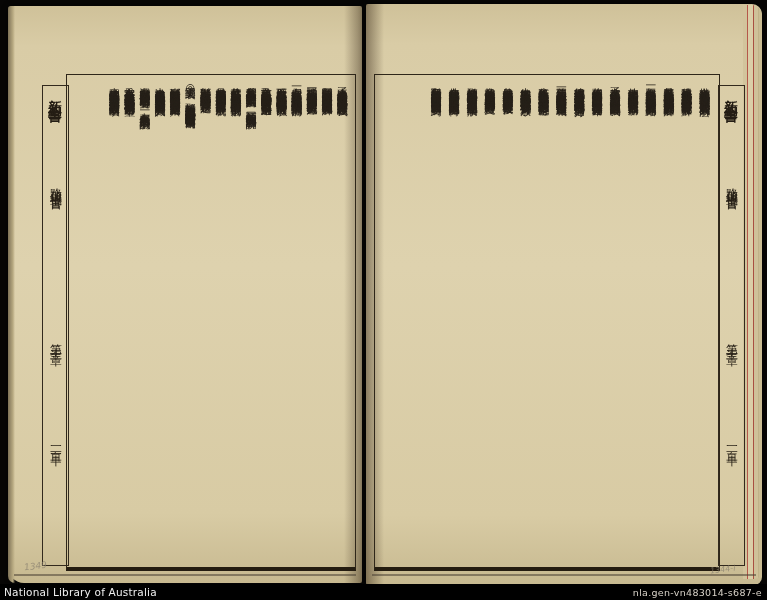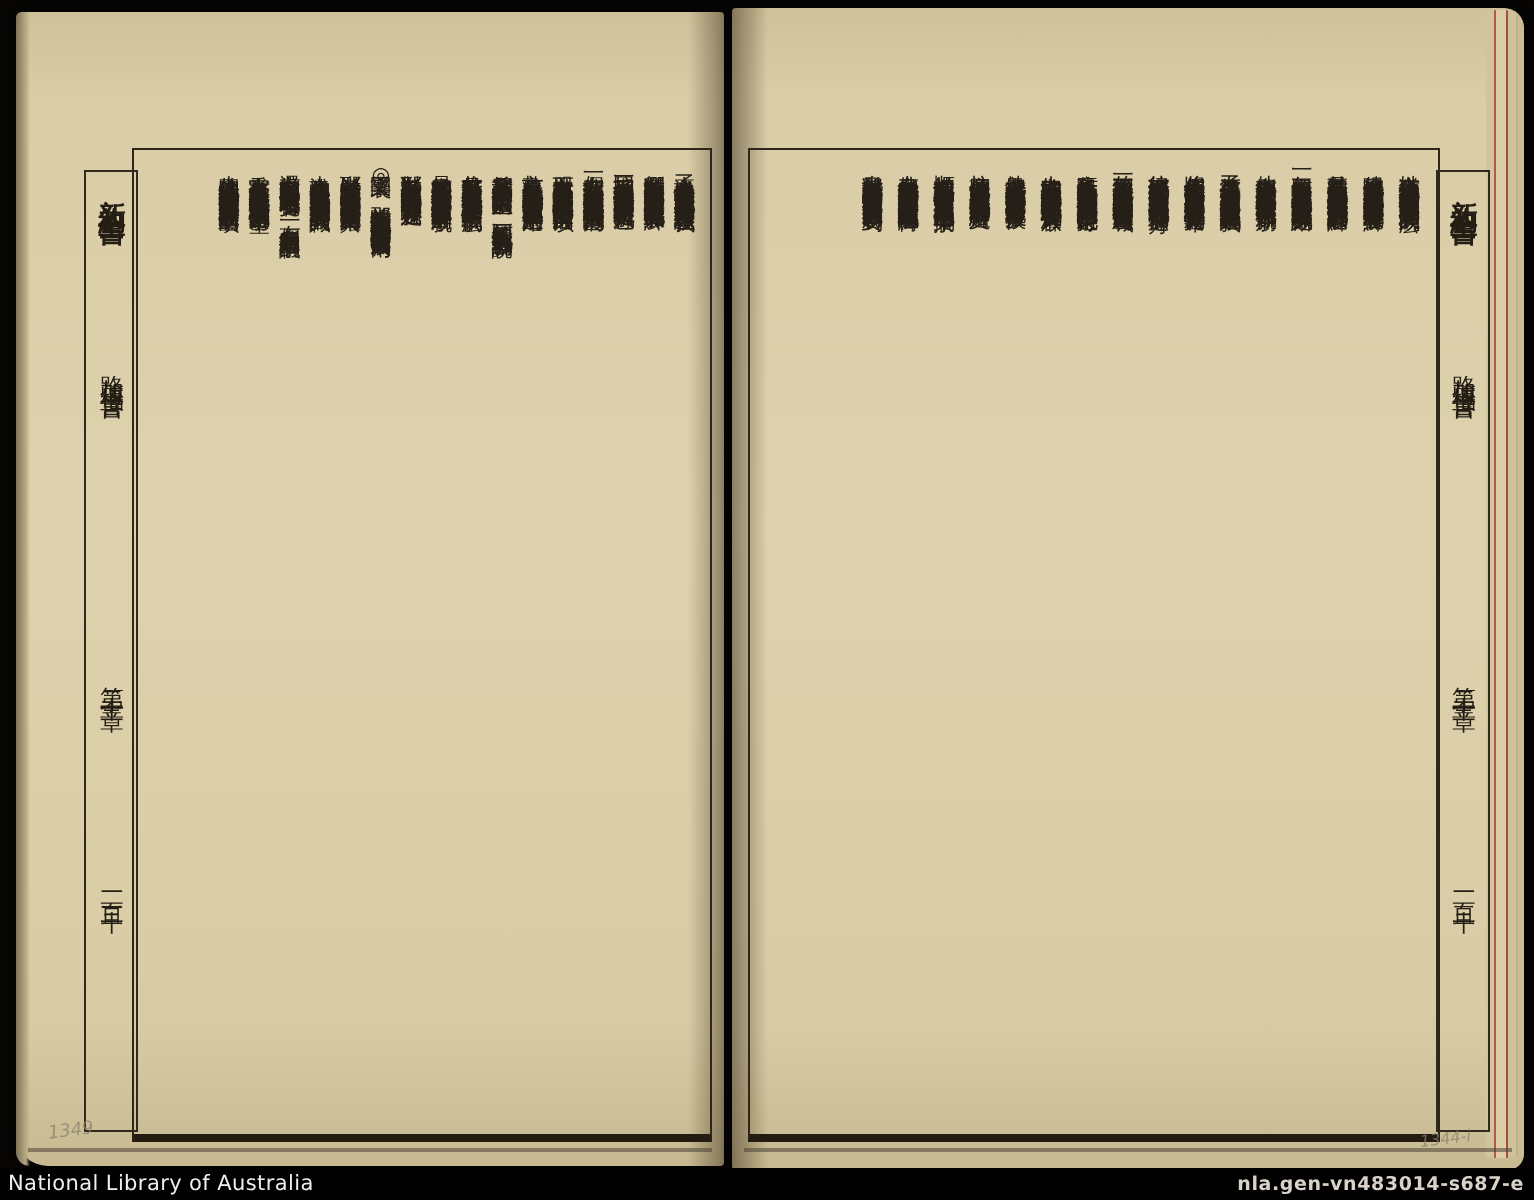--- a/index.html
+++ b/index.html
@@ -34,21 +34,21 @@
       text-orientation:upright;color:#241d14;white-space:nowrap;}
   .hl.book{top:3px;font-size:13.5px;font-weight:600;letter-spacing:3px;}
   .hl.section{top:92px;font-size:12px;letter-spacing:2px;}
   .hl.chapter{top:248px;font-size:12px;letter-spacing:2.5px;}
   .hl.pagenum{top:354px;font-size:11.5px;letter-spacing:2px;}
   .top-margin{position:absolute;top:0;left:0;right:0;height:64px;overflow:hidden;}
   .ann{position:absolute;bottom:3px;writing-mode:vertical-rl;text-orientation:upright;
        font-size:8.5px;line-height:10px;color:#463d2f;white-space:nowrap;}
   #footer-bar{position:absolute;left:0;top:584px;width:767px;height:16px;background:#000;}
   #footer-left{position:absolute;left:4px;top:2px;font-size:10.5px;color:#efefef;letter-spacing:.2px;}
-  #footer-right{position:absolute;right:5px;top:3px;font-size:9.5px;color:#d8d2c8;letter-spacing:.3px;font-weight:bold;}
+  #footer-right{position:absolute;right:5px;top:3px;font-size:9.5px;color:#d8d2c8;letter-spacing:.3px;}
   .pencil{position:absolute;font-style:italic;color:#8a8170;opacity:.75;transform:rotate(-7deg);}
   #pencil-left{left:24px;top:561px;font-size:9px;}
   #pencil-right{left:710px;top:565px;font-size:8px;}
 </style>
 </head>
 <body>
 
 <div id="stage">
 
   <div class="page" id="left-page">

